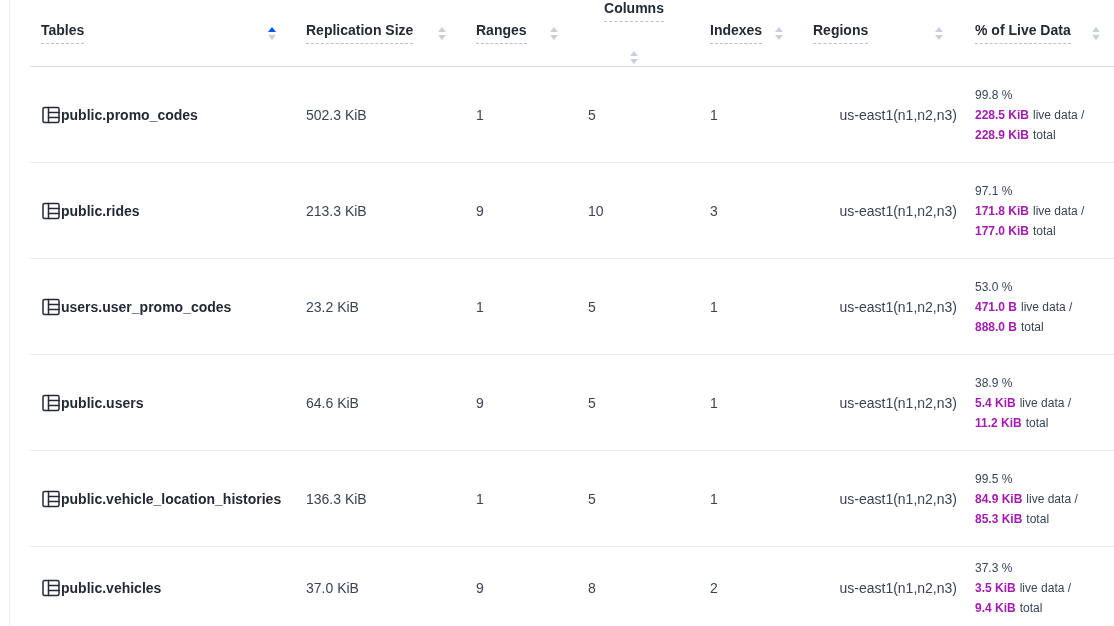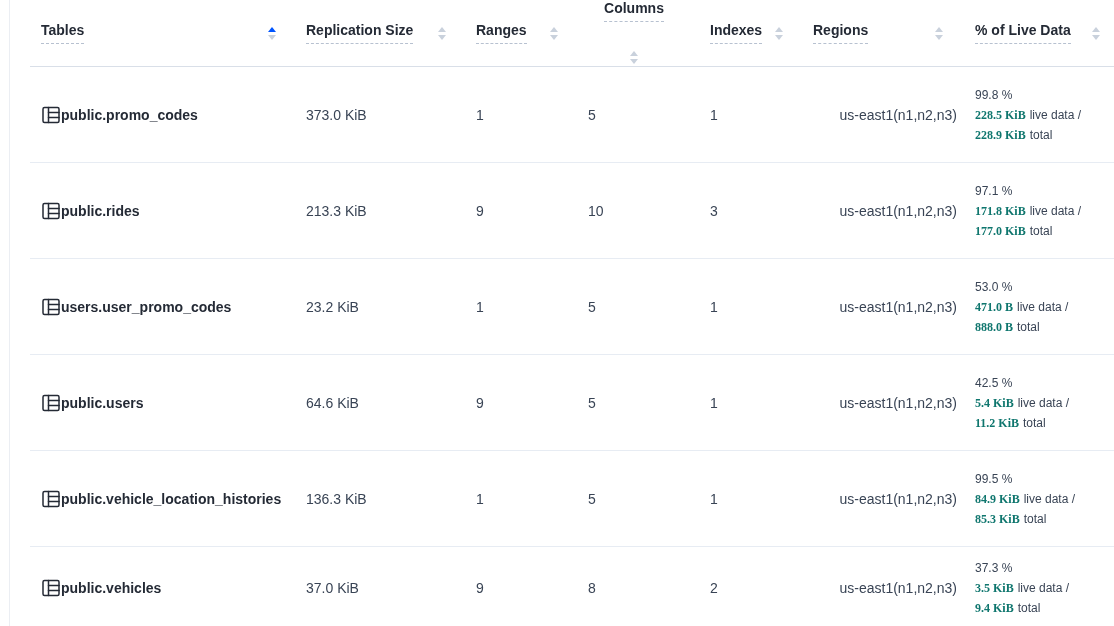--- a/index.html
+++ b/index.html
@@ -61,21 +61,21 @@
   .td:nth-child(2) { padding-left: 16px; }
   .td:nth-child(3) { padding-left: 16px; }
   .td:nth-child(4) { padding-left: 16px; }
   .td:nth-child(5) { padding-left: 18px; }
   .td:nth-child(6) { padding-left: 16px; text-align: right; }
   .td:nth-child(7) { padding-left: 18px; }
   .td-name { display: flex; align-items: center; }
   .tbl-icon { display: inline-flex; flex: 0 0 auto; }
   .name { font-weight: 700; color: #242a35; cursor: pointer; }
   .live-line { line-height: 20px; font-size: 12px; }
-  .live-line b { font-weight: 700; color: #0f766e; font-family: Liberation Serif, serif; }
+  .live-line b { font-weight: 700; color: #a21caf; }
   .live-line .lbl { margin-left: 4px; }
 </style>
 </head>
 <body>
 
 <div class="left-edge"></div>
 
 <div class="table-wrap">
   <div class="thead grid-row">
     <div class="th">
@@ -134,21 +134,21 @@
       <span class="tbl-icon">
         <svg width="20" height="20" viewBox="0 0 20 20" fill="none" stroke="#242a35" stroke-width="1.5" stroke-linecap="round">
           <rect x="2" y="2.5" width="16" height="15" rx="1.5"></rect>
           <line x1="7.5" y1="2.5" x2="7.5" y2="17.5"></line>
           <line x1="7.5" y1="7.5" x2="18" y2="7.5"></line>
           <line x1="7.5" y1="12.5" x2="18" y2="12.5"></line>
         </svg>
       </span>
       <span class="name">public.promo_codes</span>
     </div>
-    <div class="td">373.0 KiB</div>
+    <div class="td">502.3 KiB</div>
     <div class="td">1</div>
     <div class="td">5</div>
     <div class="td">1</div>
     <div class="td">us-east1(n1,n2,n3)</div>
     <div class="td td-live">
       <div class="live-line">99.8 %</div>
       <div class="live-line"><b>228.5 KiB</b><span class="lbl">live data /</span></div>
       <div class="live-line"><b>228.9 KiB</b><span class="lbl">total</span></div>
     </div>
   </div>
@@ -212,21 +212,21 @@
         </svg>
       </span>
       <span class="name">public.users</span>
     </div>
     <div class="td">64.6 KiB</div>
     <div class="td">9</div>
     <div class="td">5</div>
     <div class="td">1</div>
     <div class="td">us-east1(n1,n2,n3)</div>
     <div class="td td-live">
-      <div class="live-line">42.5 %</div>
+      <div class="live-line">38.9 %</div>
       <div class="live-line"><b>5.4 KiB</b><span class="lbl">live data /</span></div>
       <div class="live-line"><b>11.2 KiB</b><span class="lbl">total</span></div>
     </div>
   </div>
 
   <div class="tr grid-row">
     <div class="td td-name">
       <span class="tbl-icon">
         <svg width="20" height="20" viewBox="0 0 20 20" fill="none" stroke="#242a35" stroke-width="1.5" stroke-linecap="round">
           <rect x="2" y="2.5" width="16" height="15" rx="1.5"></rect>

